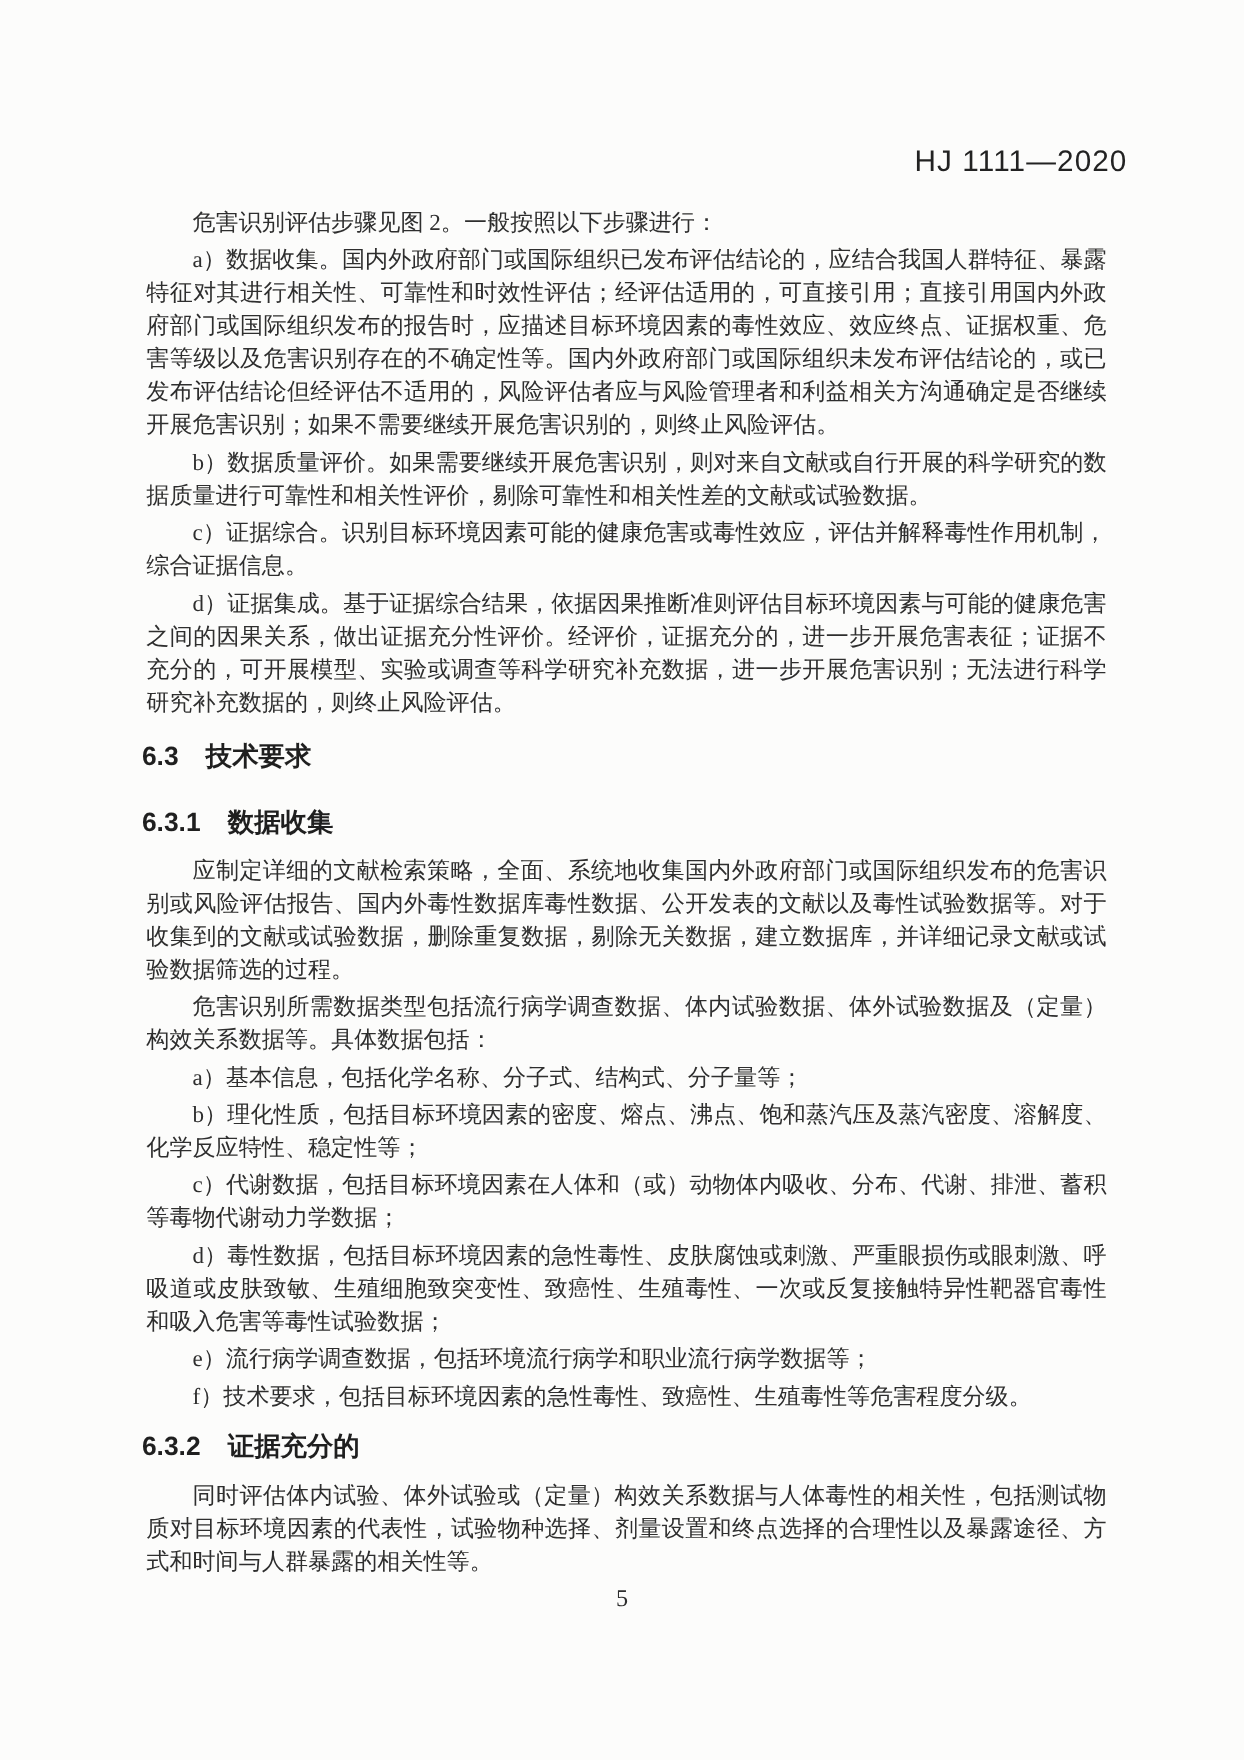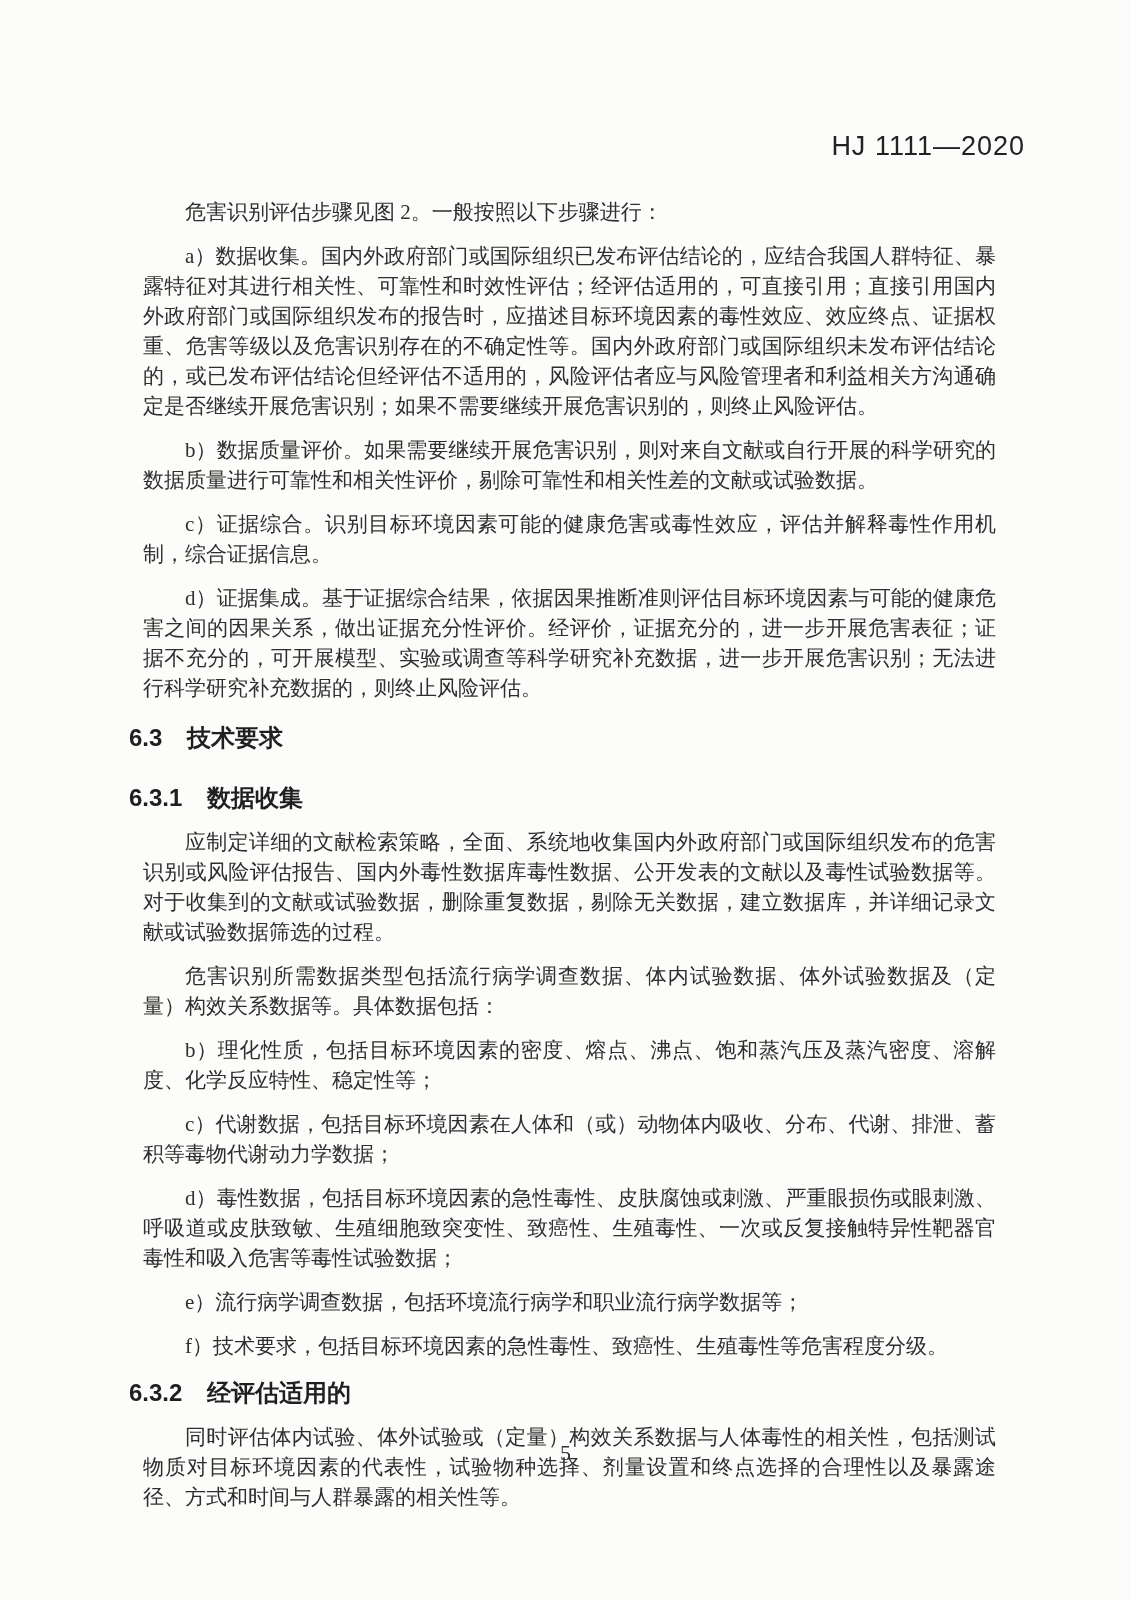--- a/index.html
+++ b/index.html
@@ -31,21 +31,21 @@
   .content {
     position: absolute;
     top: 183px;
     left: 129px;
     width: 881px;
     font-size: 21px;
     line-height: 30px;
     text-align: justify;
   }
   .content p {
-    margin: 14px;
+    margin: 4px;
     text-indent: 2em;
   }
   h2.sec, h3.subsec {
     font-family: "Liberation Sans", "DejaVu Sans", sans-serif;
     font-weight: bold;
     font-size: 24px;
     line-height: 30px;
     color: #1f1f1f;
     text-align: left;
   }
@@ -86,29 +86,30 @@
     </h2>
 
     <h3 class="subsec">
       <span>6.3.1</span>
       <span class="sec-title">数据收集</span>
     </h3>
 
     <p>应制定详细的文献检索策略，全面、系统地收集国内外政府部门或国际组织发布的危害识别或风险评估报告、国内外毒性数据库毒性数据、公开发表的文献以及毒性试验数据等。对于收集到的文献或试验数据，删除重复数据，剔除无关数据，建立数据库，并详细记录文献或试验数据筛选的过程。</p>
     <p>危害识别所需数据类型包括流行病学调查数据、体内试验数据、体外试验数据及（定量）构效关系数据等。具体数据包括：</p>
 
+    <p>a）基本信息，包括化学名称、分子式、结构式、分子量等；</p>
     <p>b）理化性质，包括目标环境因素的密度、熔点、沸点、饱和蒸汽压及蒸汽密度、溶解度、化学反应特性、稳定性等；</p>
     <p>c）代谢数据，包括目标环境因素在人体和（或）动物体内吸收、分布、代谢、排泄、蓄积等毒物代谢动力学数据；</p>
     <p>d）毒性数据，包括目标环境因素的急性毒性、皮肤腐蚀或刺激、严重眼损伤或眼刺激、呼吸道或皮肤致敏、生殖细胞致突变性、致癌性、生殖毒性、一次或反复接触特异性靶器官毒性和吸入危害等毒性试验数据；</p>
     <p>e）流行病学调查数据，包括环境流行病学和职业流行病学数据等；</p>
     <p>f）技术要求，包括目标环境因素的急性毒性、致癌性、生殖毒性等危害程度分级。</p>
 
     <h3 class="subsec">
       <span>6.3.2</span>
-      <span class="sec-title">经评估适用的</span>
+      <span class="sec-title">证据充分的</span>
     </h3>
 
     <p>同时评估体内试验、体外试验或（定量）构效关系数据与人体毒性的相关性，包括测试物质对目标环境因素的代表性，试验物种选择、剂量设置和终点选择的合理性以及暴露途径、方式和时间与人群暴露的相关性等。</p>
 
   </div>
 
   <div class="page-footer">5</div>
 
 </div>
 

